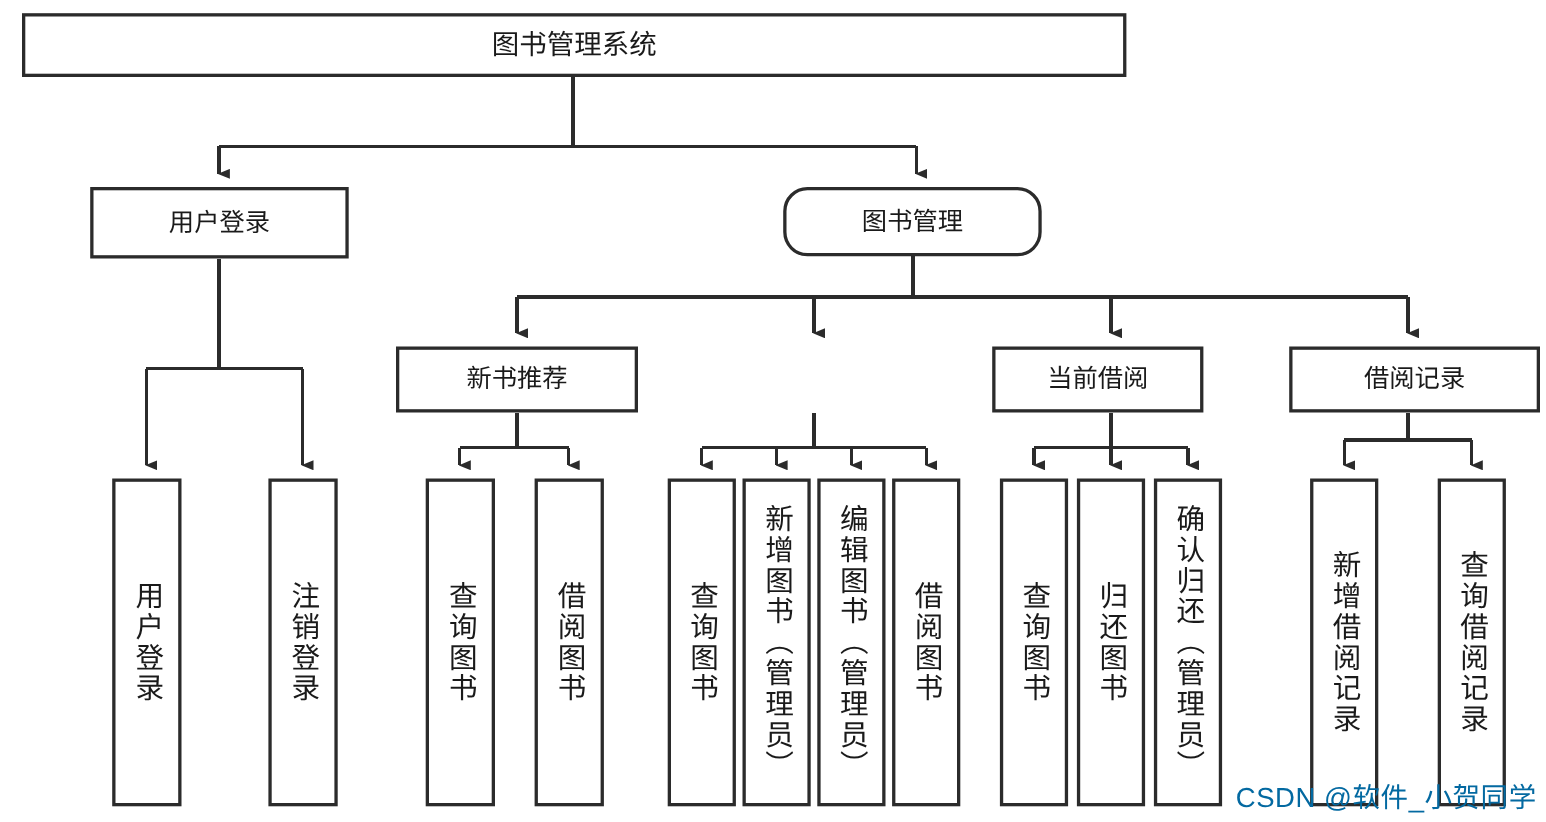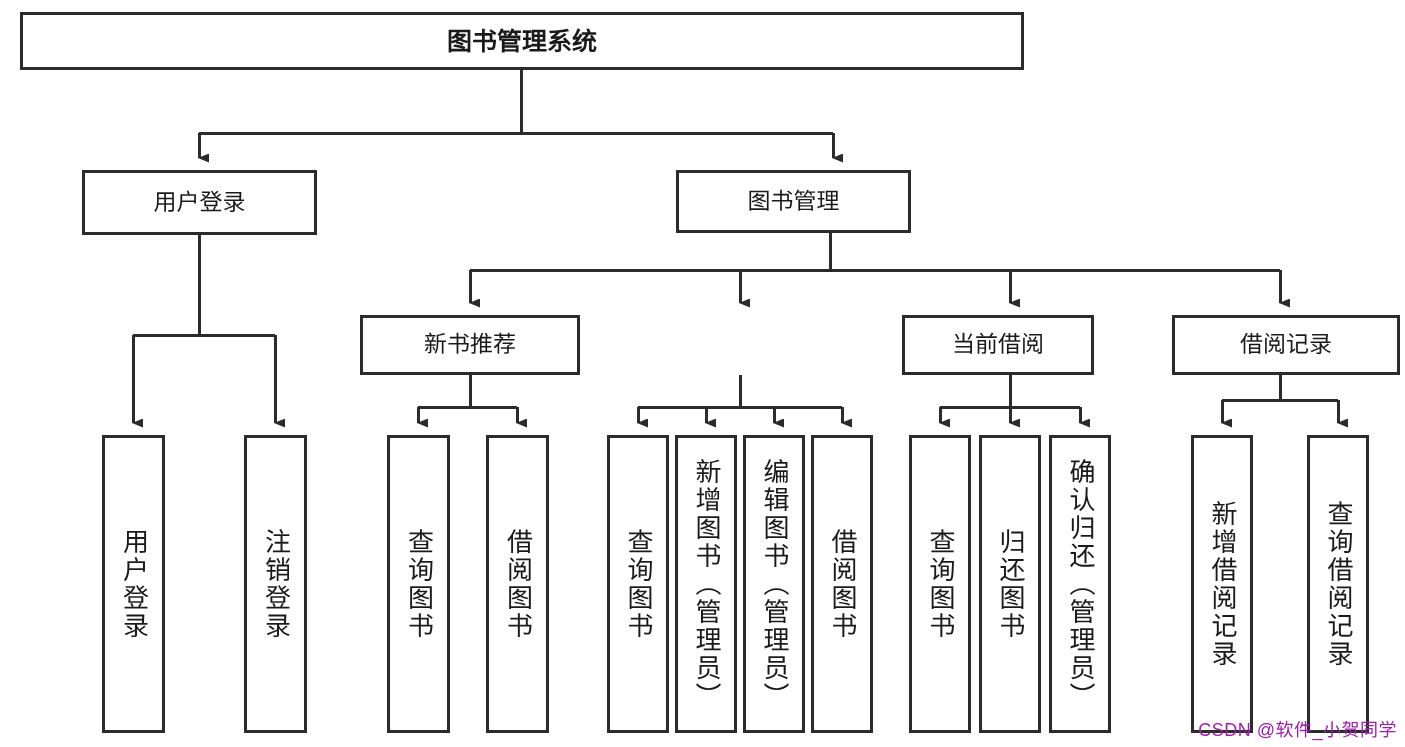--- a/index.html
+++ b/index.html
@@ -59,22 +59,22 @@
     font-size: 26px;
     line-height: 1.16;
     letter-spacing: 2px;
     white-space: normal;
     max-height: 100%;
   }
   #watermark {
     position: absolute;
     right: 8px;
     bottom: 6px;
-    font-size: 18px;
-    color: #a21caf;
+    font-size: 25px;
+    color: #0369a1;
     letter-spacing: 0.5px;
     user-select: none;
     white-space: nowrap;
   }
 </style>
 </head>
 <body>
 
 <div id="diagram-root">
 
@@ -121,29 +121,29 @@
       <path d="M 1010,407 L 1010,423" marker-end="url(#arrowhead)"></path>
       <path d="M 1080,407 L 1080,423" marker-end="url(#arrowhead)"></path>
 
       <path d="M 1280,375 L 1280,400"></path>
       <path d="M 1222,400 L 1338,400"></path>
       <path d="M 1222,400 L 1222,423" marker-end="url(#arrowhead)"></path>
       <path d="M 1338,400 L 1338,423" marker-end="url(#arrowhead)"></path>
     </g>
   </svg>
 
-  <div class="node root" style="left:20px; top:12px; width:1004px; height:58px;font-weight:bold;">
+  <div class="node root" style="left:20px; top:12px; width:1004px; height:58px;">
     <span class="node-label">图书管理系统</span>
   </div>
 
   <div class="node level2" style="left:82px; top:170px; width:235px; height:65px;">
     <span class="node-label">用户登录</span>
   </div>
 
-  <div class="node level2" style="left:676px; top:170px; width:235px; height:63px;">
+  <div class="node level2" style="left:712px; top:170px; width:235px; height:63px;border-radius:22px;">
     <span class="node-label">图书管理</span>
   </div>
 
   <div class="node level3" style="left:360px; top:315px; width:220px; height:60px;">
     <span class="node-label">新书推荐</span>
   </div>
 
 
   <div class="node level3" style="left:902px; top:315px; width:192px; height:60px;">
     <span class="node-label">当前借阅</span>

